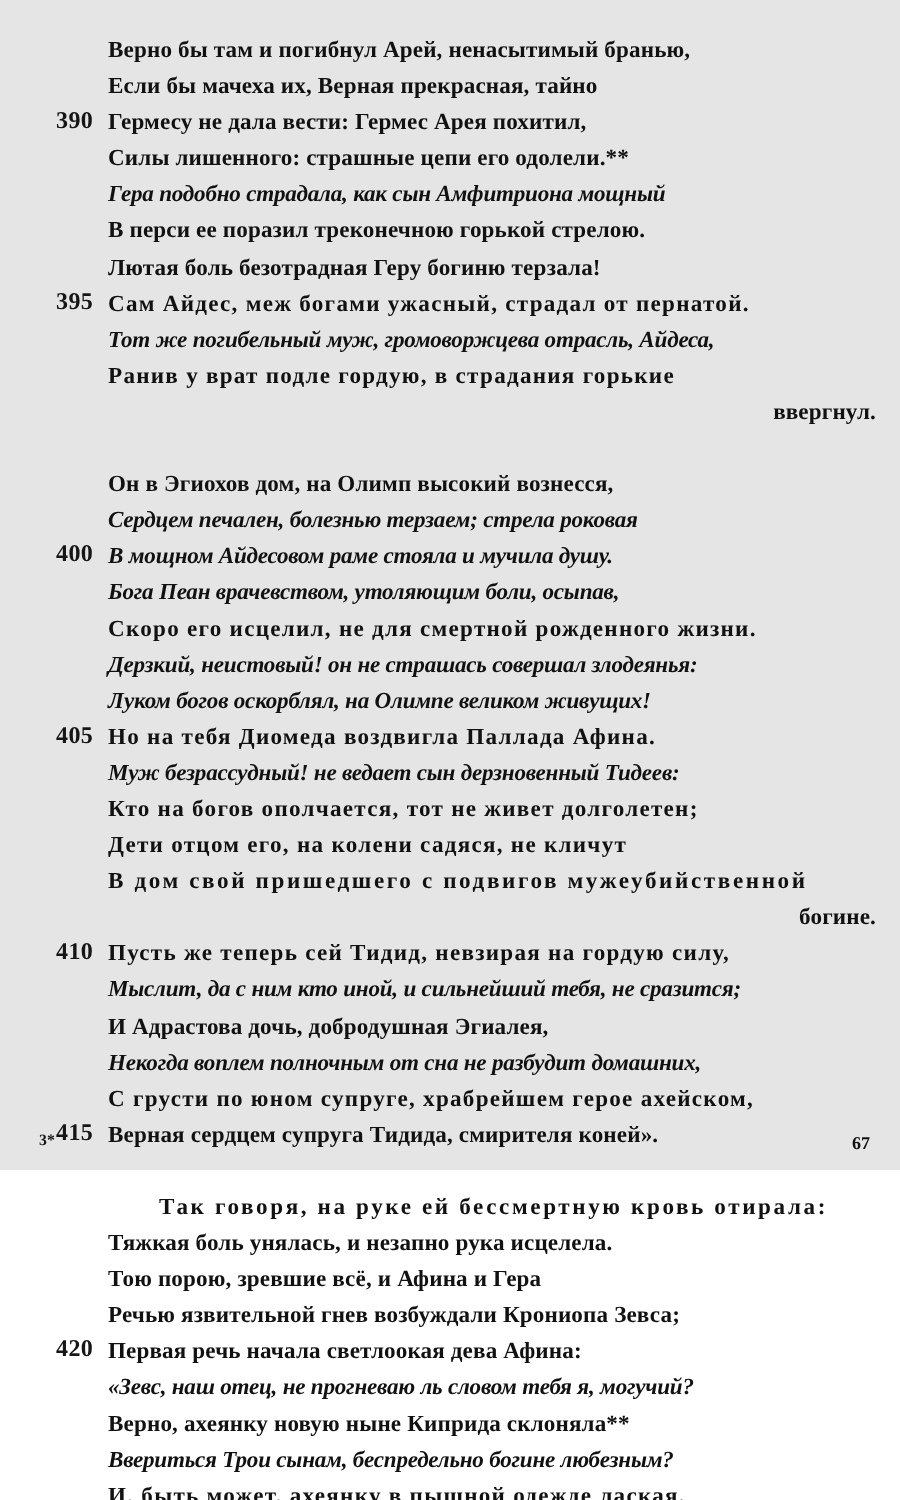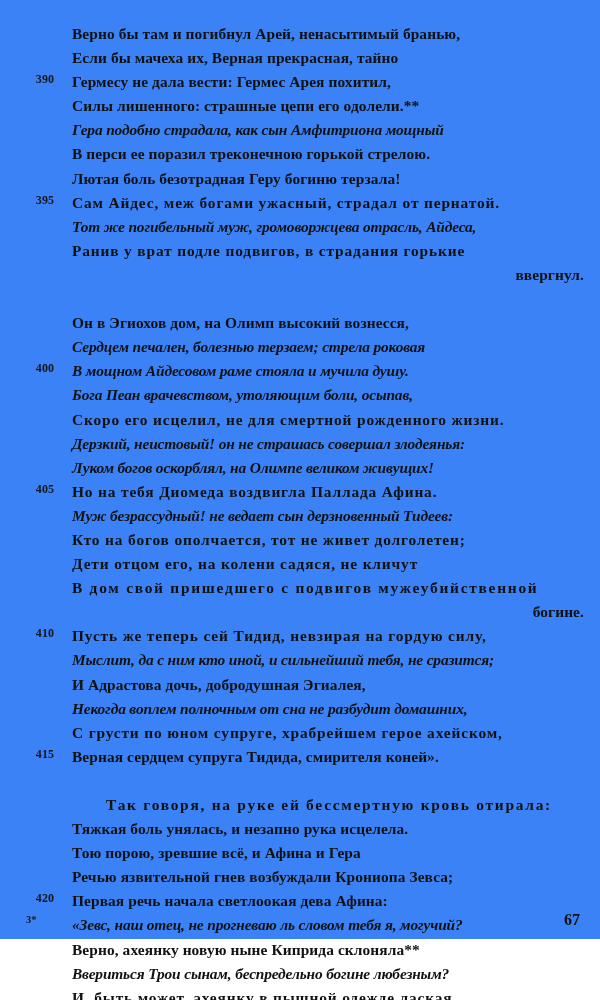--- a/index.html
+++ b/index.html
@@ -11,24 +11,24 @@
     height: 1000px;
     background: #ffffff;
     font-family: "Liberation Serif", "DejaVu Serif", serif;
     color: #111111;
     overflow: hidden;
   }
 
   .page {
     position: relative;
     width: 600px;
-    height: 939px;
+    height: 780px;
     box-sizing: border-box;
     padding: 0;
-    background: #3b82f6;
+    background: #e5e5e5;
   }
 
   .poem-body {
     position: absolute;
     left: 0;
     top: 22px;
     width: 600px;
   }
 
   
@@ -37,24 +37,24 @@
     display: block;
     height: 24.1px;
     width: 600px;
   }
 
   .line-number {
     position: absolute;
     left: 28px;
     top: 2px;
     width: 34px;
-    text-align: center;
-    font-family: "Liberation Serif", "DejaVu Serif", serif;
-    font-weight: bold;
-    font-size: 12px;
+    text-align: right;
+    font-family: "Liberation Serif", "DejaVu Serif", serif;
+    font-weight: bold;
+    font-size: 16px;
     letter-spacing: 0.2px;
     color: #161616;
   }
 
   .verse-text {
     position: absolute;
     left: 72px;
     top: 0;
     width: 512px;
     font-family: "Liberation Serif", "DejaVu Serif", serif;
@@ -101,21 +101,21 @@
     font-weight: bold;
     font-size: 10.5px;
     color: #161616;
   }
   .page-number {
     position: absolute;
     right: 20px;
     bottom: -4px;
     font-family: "Liberation Serif", "DejaVu Serif", serif;
     font-weight: bold;
-    font-size: 16px;
+    font-size: 12px;
     color: #111111;
   }
 </style>
 </head>
 <body>
 
 <div class="page">
 
   <div class="poem-body">
 
@@ -150,21 +150,21 @@
     <div class="verse-row">
       <span class="line-number">395</span>
       <span class="verse-text spread">Сам Айдес, меж богами ужасный, страдал от пернатой.</span>
     </div>
     <div class="verse-row">
       <span class="line-number"></span>
       <span class="verse-text tight">Тот же погибельный муж, громоворжцева отрасль, Айдеса,</span>
     </div>
     <div class="verse-row">
       <span class="line-number"></span>
-      <span class="verse-text spread">Ранив у врат подле подвигов, в страдания горькие</span>
+      <span class="verse-text spread">Ранив у врат подле гордую, в страдания горькие</span>
     </div>
 
     <div class="verse-row">
       <span class="verse-text runover">ввергнул.</span>
     </div>
 
     <div class="stanza-gap"></div>
 
     <div class="verse-row">
       <span class="line-number"></span>

